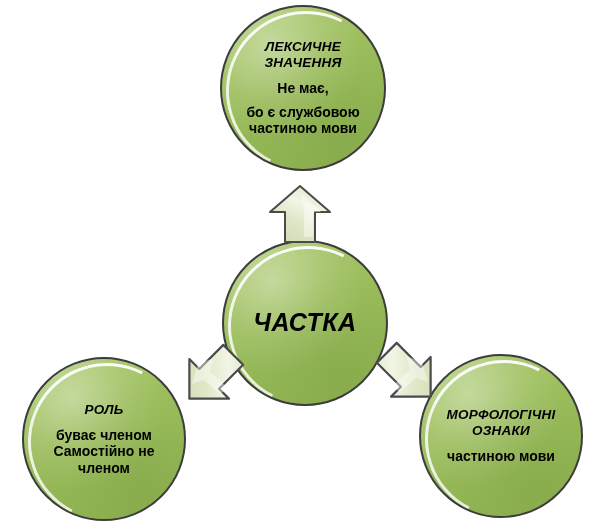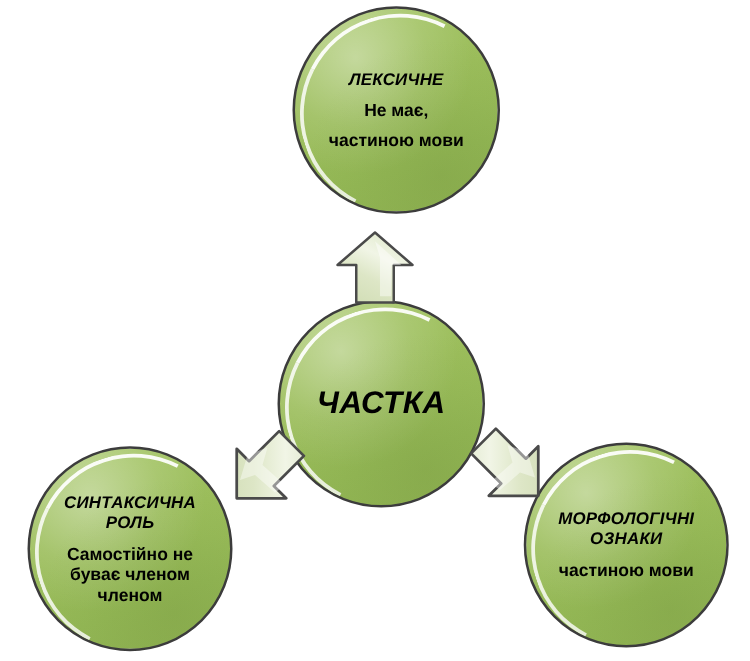--- a/index.html
+++ b/index.html
@@ -81,21 +81,21 @@
   
   #node-center {
     left: 222px; top: 240px;
     width: 166px; height: 166px; text-align: center;
   }
   #node-center .heading {
     font-size: 25px;
     letter-spacing: 0.5px;
   }
   #node-top {
-    left: 234px; top: 5px;
+    left: 220px; top: 5px;
     width: 166px; height: 166px;
   }
   #node-left {
     left: 22px; top: 357px;
     width: 164px; height: 164px;
   }
   #node-right {
     left: 419px; top: 354px;
     width: 164px; height: 164px;
   }
@@ -163,36 +163,37 @@
       </defs>
       <g transform="rotate(135 36 36)">
         <polygon points="36,4 64,32 50,32 50,66 22,66 22,32 8,32" fill="url(#gradArrowRight)" stroke="#4a4a4a" stroke-width="2.2" stroke-linejoin="round"></polygon>
       </g>
       <polygon points="50,24 34,18 38,32 20,48 28,54 44,40 56,44" fill="#ffffff" opacity="0.42"></polygon>
     </svg>
   </div>
 
   <div class="node" id="node-top">
     <div class="txt heading">ЛЕКСИЧНЕ</div>
+    <div class="txt heading">ЗНАЧЕННЯ</div>
     <div class="gap-m"></div>
     <div class="txt body-line">Не має,</div>
     <div class="gap-s"></div>
+    <div class="txt body-line">бо є службовою</div>
     <div class="txt body-line">частиною мови</div>
   </div>
 
   <div class="node" id="node-center">
     <div class="txt heading">ЧАСТКА</div>
   </div>
 
   <div class="node" id="node-left">
-    <div class="txt heading">СИНТАКСИЧНА</div>
     <div class="txt heading">РОЛЬ</div>
     <div class="gap-m"></div>
+    <div class="txt body-line">буває членом</div>
     <div class="txt body-line">Самостійно не</div>
-    <div class="txt body-line">буває членом</div>
     <div class="txt body-line">членом</div>
   </div>
 
   <div class="node" id="node-right">
     <div class="txt heading">МОРФОЛОГІЧНІ</div>
     <div class="txt heading">ОЗНАКИ</div>
     <div class="gap-m"></div>
     <div class="txt body-line">частиною мови</div>
   </div>
 

